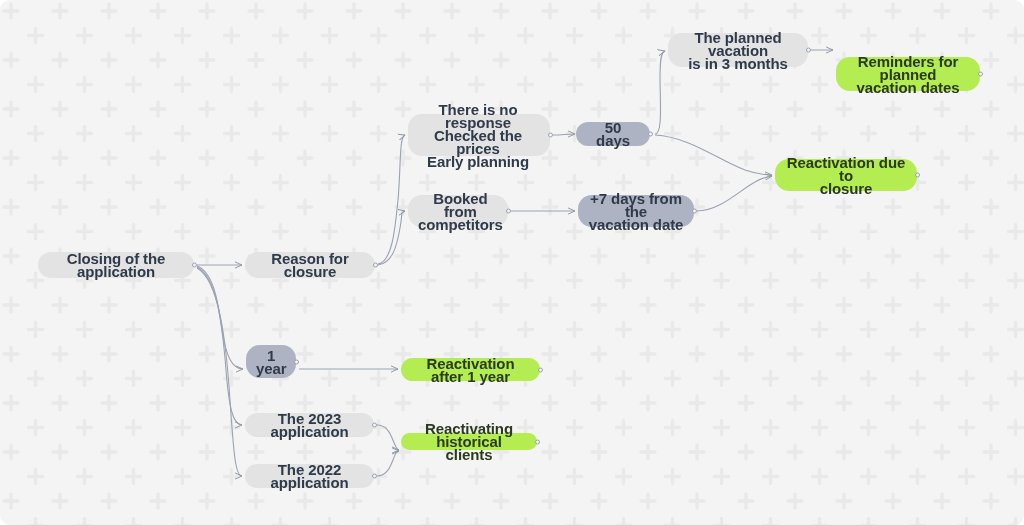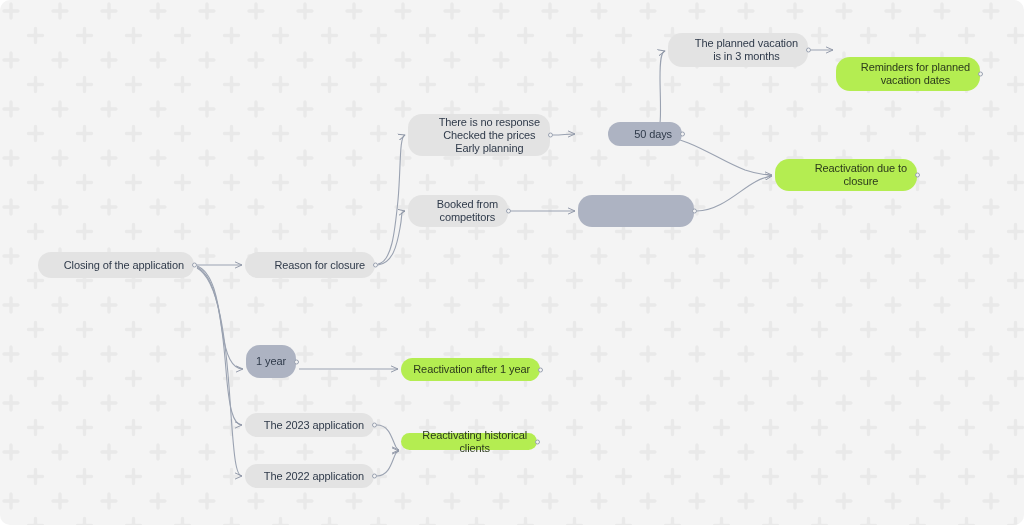--- a/index.html
+++ b/index.html
@@ -38,26 +38,26 @@
     width: 1024px;
     height: 525px;
     pointer-events: none;
   }
 
   .node {
     position: absolute;
     box-sizing: border-box;
     display: flex;
     align-items: center;
-    justify-content: flex-end;
+    justify-content: flex-start;
     text-align: center;
     border-radius: 14px;
     color: #2f3a4a;
-    font-size: 11px;
-    font-weight: normal;
+    font-size: 15px;
+    font-weight: bold;
     line-height: 13px;
     letter-spacing: -0.1px;
     padding: 2px 10px;
     white-space: pre-line;
     user-select: none;
   }
   .node.grey   { background: #e3e3e3; }
   .node.slate  { background: #adb3c2; }
   .node.green  { background: #b4ed51; color: #2b3a1c; }
 
@@ -130,22 +130,23 @@
   </svg>
 
   <div id="node-layer">
       <div class="node grey" style="left: 38px; top: 252px; width: 156px; height: 26px;"><span>Closing of the application</span><span class="port"></span></div>
       <div class="node grey" style="left: 245px; top: 252px; width: 130px; height: 26px;"><span>Reason for closure</span><span class="port"></span></div>
       <div class="node grey" style="left: 408px; top: 114px; width: 142px; height: 42px; padding-left: 8px;"><span>There is no response
 Checked the prices
 Early planning</span><span class="port"></span></div>
       <div class="node grey" style="left: 408px; top: 195px; width: 100px; height: 32px;"><span>Booked from
 competitors</span><span class="port"></span></div>
-      <div class="node slate" style="left: 608px; top: 122px; width: 74px; height: 24px;"><span>50 days</span><span class="port"></span></div>
-      <div class="node slate" style="left: 578px; top: 195px; width: 116px; height: 32px;"><span class="port"></span></div>
+      <div class="node slate" style="left: 576px; top: 122px; width: 74px; height: 24px;"><span>50 days</span><span class="port"></span></div>
+      <div class="node slate" style="left: 578px; top: 195px; width: 116px; height: 32px;"><span>+7 days from the
+vacation date</span><span class="port"></span></div>
       <div class="node grey" style="left: 668px; top: 33px; width: 140px; height: 34px;"><span>The planned vacation
 is in 3 months</span><span class="port"></span></div>
       <div class="node green" style="left: 836px; top: 33px; width: 144px; height: 34px; margin-top: 24px;"><span>Reminders for planned
 vacation dates</span><span class="port"></span></div>
       <div class="node green" style="left: 775px; top: 159px; width: 142px; height: 32px;"><span>Reactivation due to
 closure</span><span class="port"></span></div>
       <div class="node slate" style="left: 246px; top: 345px; width: 50px; height: 33px;"><span>1 year</span><span class="port"></span></div>
       <div class="node green" style="left: 401px; top: 358px; width: 139px; height: 23px;"><span>Reactivation after 1 year</span><span class="port"></span></div>
       <div class="node grey" style="left: 245px; top: 413px; width: 129px; height: 24px;"><span>The 2023 application</span><span class="port"></span></div>
       <div class="node grey" style="left: 245px; top: 464px; width: 129px; height: 24px;"><span>The 2022 application</span><span class="port"></span></div>

